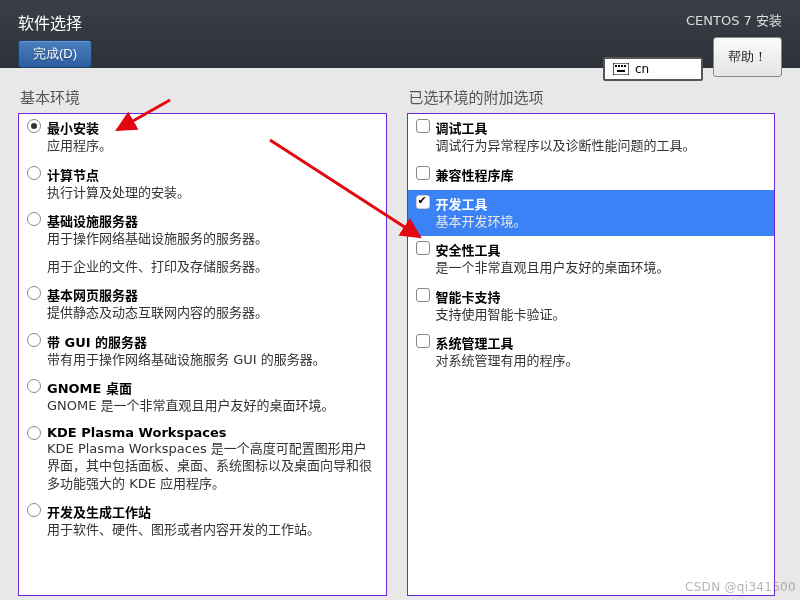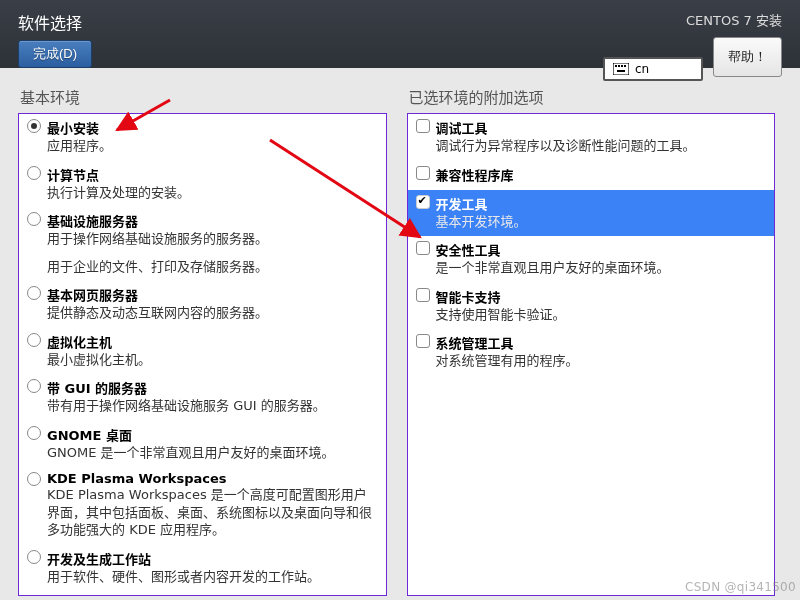--- a/index.html
+++ b/index.html
@@ -225,27 +225,20 @@
           <li class="option-item">
             <div class="option-head">
               <span class="radio"></span>
               <span>基本网页服务器</span>
             </div>
             <div class="option-desc">提供静态及动态互联网内容的服务器。</div>
           </li>
           <li class="option-item">
             <div class="option-head">
               <span class="radio"></span>
-              <span>虚拟化主机</span>
-            </div>
-            <div class="option-desc">最小虚拟化主机。</div>
-          </li>
-          <li class="option-item">
-            <div class="option-head">
-              <span class="radio"></span>
               <span>带 GUI 的服务器</span>
             </div>
             <div class="option-desc">带有用于操作网络基础设施服务 GUI 的服务器。</div>
           </li>
           <li class="option-item">
             <div class="option-head">
               <span class="radio"></span>
               <span>GNOME 桌面</span>
             </div>
             <div class="option-desc">GNOME 是一个非常直观且用户友好的桌面环境。</div>

